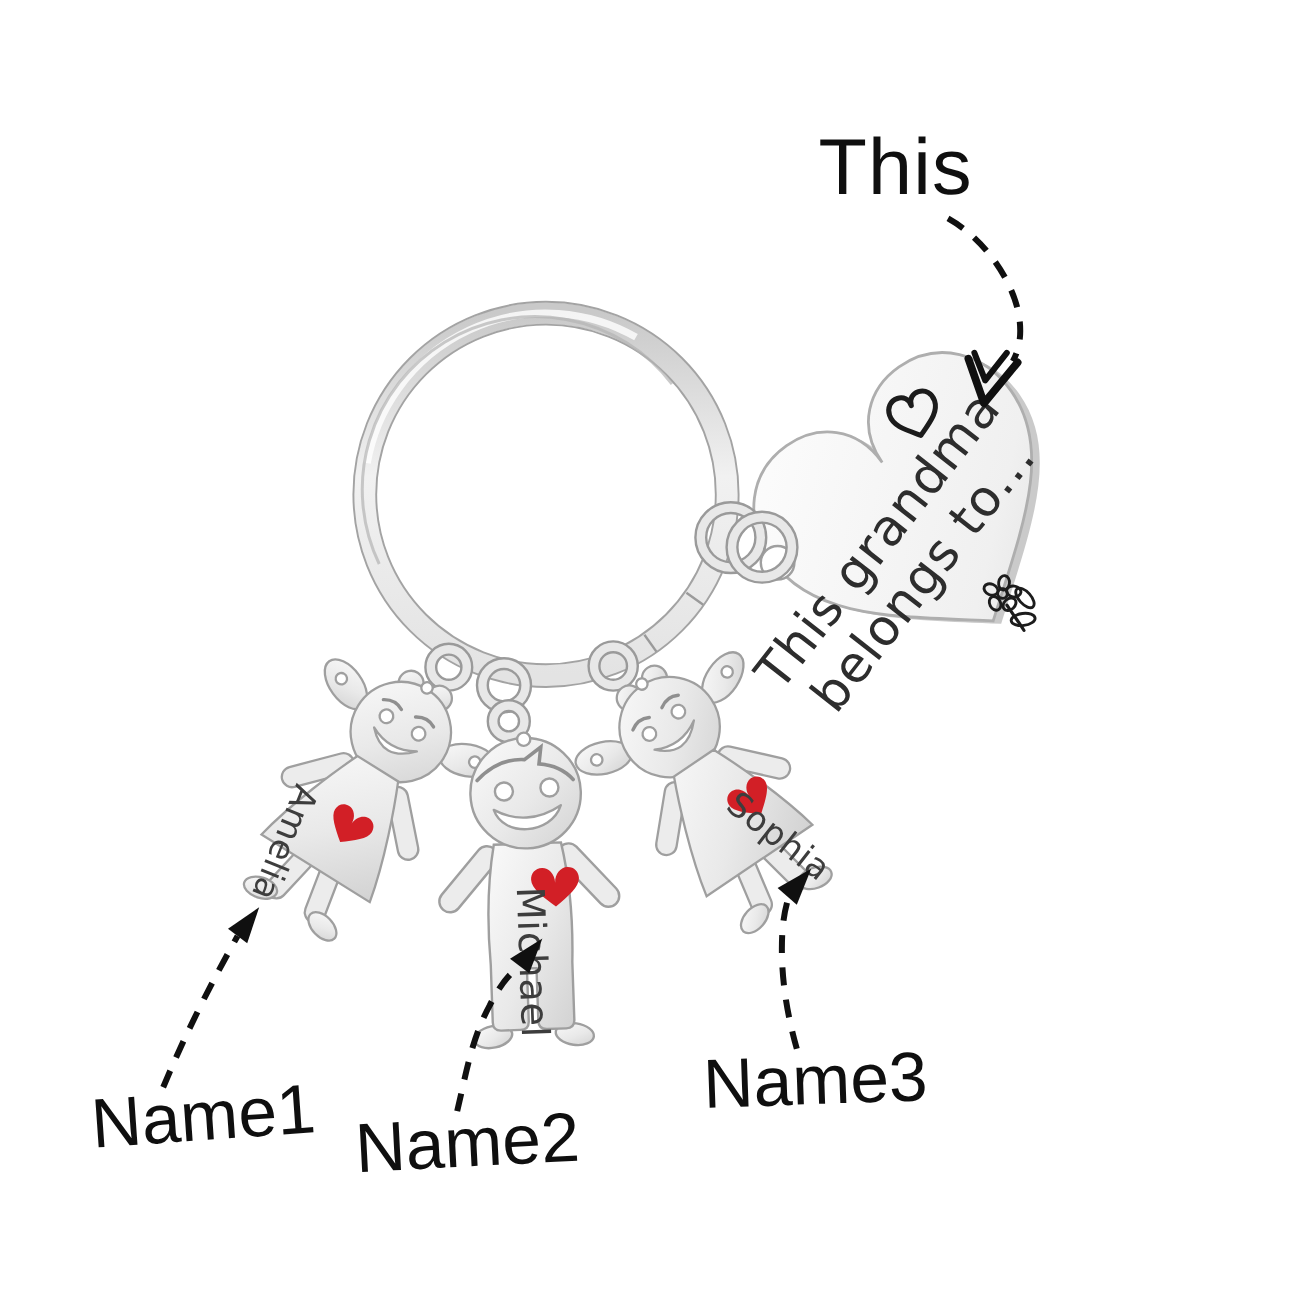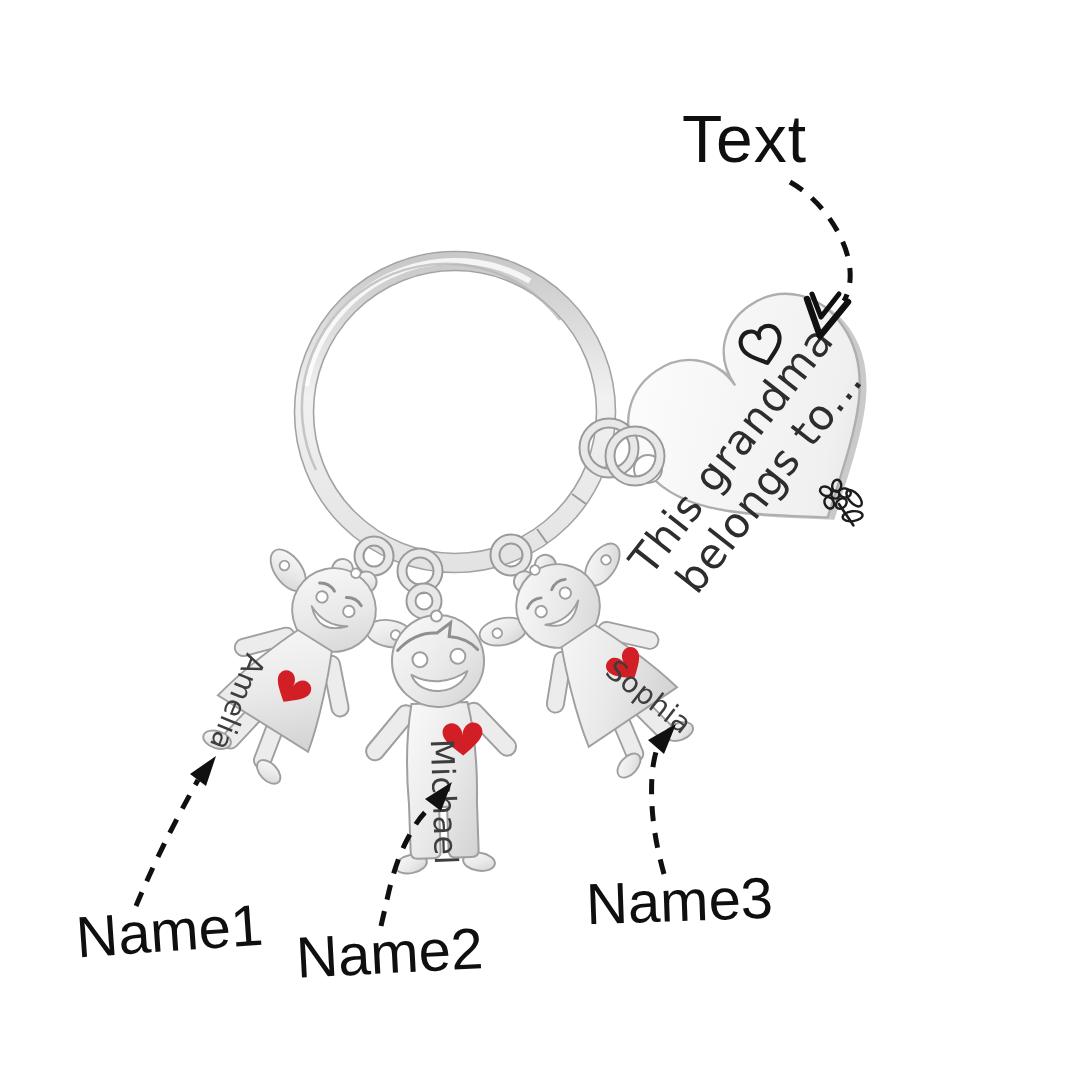--- a/index.html
+++ b/index.html
@@ -206,17 +206,17 @@
     <polygon class="arrowhead" points="216,756 206,786 190,774"></polygon>
 
     <path class="dash-arrow" d="M 381 926 C 389 892, 393 866, 408 838 C 416 822, 424 812, 432 806"></path>
     <polygon class="arrowhead" points="452,782 441,811 425,799"></polygon>
 
     <path class="dash-arrow" d="M 664 874 C 655 842, 650 810, 652 776 C 653 762, 656 750, 659 743"></path>
     <polygon class="arrowhead" points="676,724 664,754 648,740"></polygon>
   </g>
 </svg>
 
-  <div class="label" id="label-text">Text</div>
+  <div class="label" id="label-text">This</div>
   <div class="label" id="label-name1">Name1</div>
   <div class="label" id="label-name2">Name2</div>
   <div class="label" id="label-name3">Name3</div>
 </div>
 
 </body></html>

